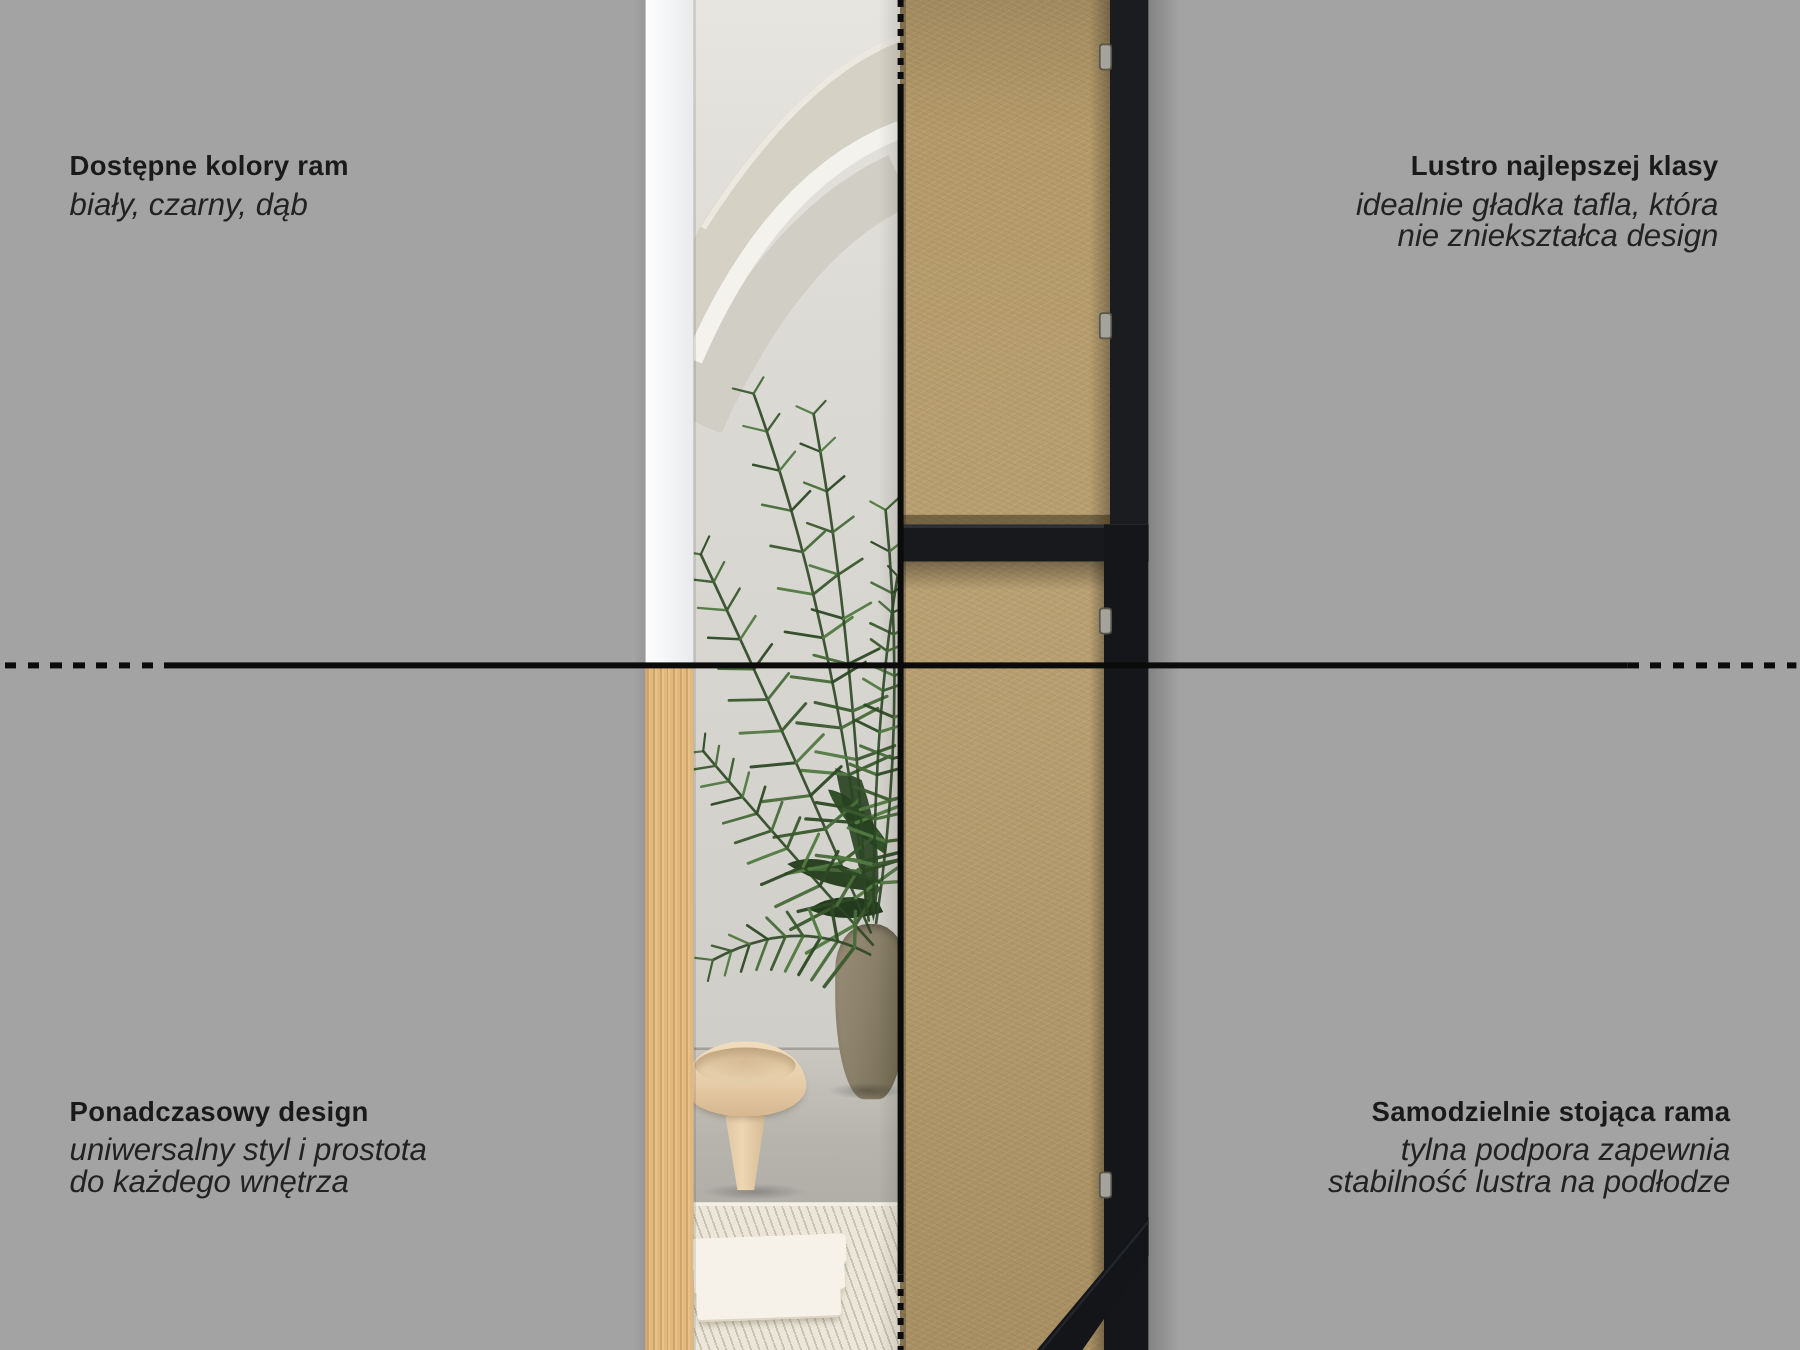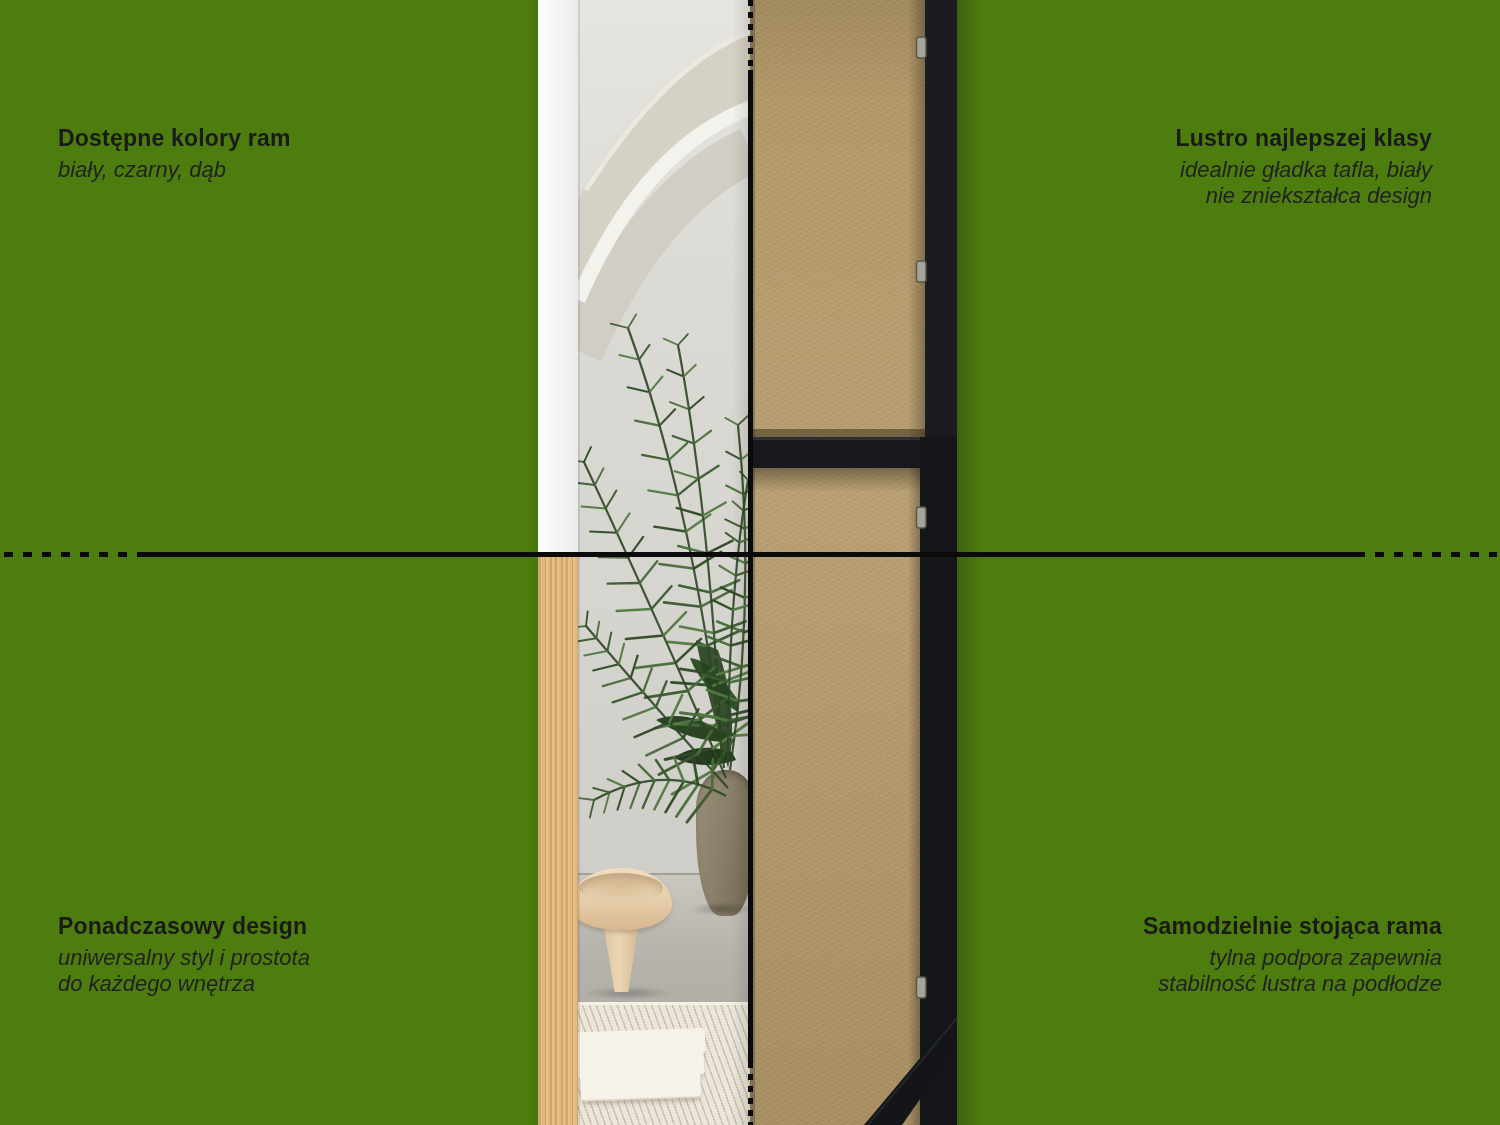--- a/index.html
+++ b/index.html
@@ -1,16 +1,16 @@
 <!DOCTYPE html>
 <html><head>
 <meta charset="utf-8">
 <style>
   html,body{margin:0;padding:0;background:#ffffff;}
-  .page{position:relative;width:1500px;height:1125px;background:#4d7c0f;overflow:hidden;
+  .page{position:relative;width:1500px;height:1125px;background:#a3a3a3;overflow:hidden;
         font-family:"Liberation Sans","DejaVu Sans",sans-serif;color:#1b1b1b;}
   .abs{position:absolute;}
 
   
   .shadow-left{left:528px;top:0;width:10px;height:1125px;
     background:linear-gradient(270deg,rgba(0,0,0,.07),rgba(0,0,0,0));}
   .frame-white{left:538px;top:0;width:40px;height:554px;
     background:linear-gradient(90deg,#fdfdfd 0%,#f3f4f6 55%,#e9eaeb 100%);
     border-right:2px solid #c9c9c4;}
   .frame-oak{left:538px;top:554px;width:40px;height:571px;
@@ -74,21 +74,21 @@
   .h-dash.left{left:4px;width:141px;}
   .h-dash.right{left:1356px;width:141px;}
   .v-solid{left:748px;top:70px;width:4.5px;height:992px;}
   .v-dash{left:748px;width:4.5px;background:repeating-linear-gradient(180deg,#0b0b0b 0 6px,rgba(0,0,0,0) 6px 12px);}
   .v-dash.top{top:0;height:70px;}
   .v-dash.bottom{top:1062px;height:63px;}
 
   
   .label{z-index:40;}
   .label h2{margin:0;font-size:23px;font-weight:700;line-height:30px;letter-spacing:.2px;color:#1a1a1a;}
-  .label p{margin:4px 0 0;font-size:22px;font-style:italic;line-height:26px;color:#222222;}
+  .label p{margin:4px 0 0;font-size:26px;font-style:italic;line-height:26px;color:#222222;}
   .label p span{display:block;}
   .label.tl{left:58px;top:123px;text-align:left;}
   .label.tr{right:68px;top:123px;text-align:right;}
   .label.bl{left:58px;top:911px;text-align:left;}
   .label.br{right:58px;top:911px;text-align:right;}
 </style>
 </head>
 <body>
 
 <div class="page">
@@ -324,21 +324,21 @@
   <div class="abs label tl">
     <h2>Dostępne kolory ram</h2>
     <p>
       <span>biały, czarny, dąb</span>
     </p>
   </div>
 
   <div class="abs label tr">
     <h2>Lustro najlepszej klasy</h2>
     <p>
-      <span>idealnie gładka tafla, biały</span>
+      <span>idealnie gładka tafla, która</span>
       <span>nie zniekształca design</span>
     </p>
   </div>
 
   <div class="abs label br">
     <h2>Samodzielnie stojąca rama</h2>
     <p>
       <span>tylna podpora zapewnia</span>
       <span>stabilność lustra na podłodze</span>
     </p>

